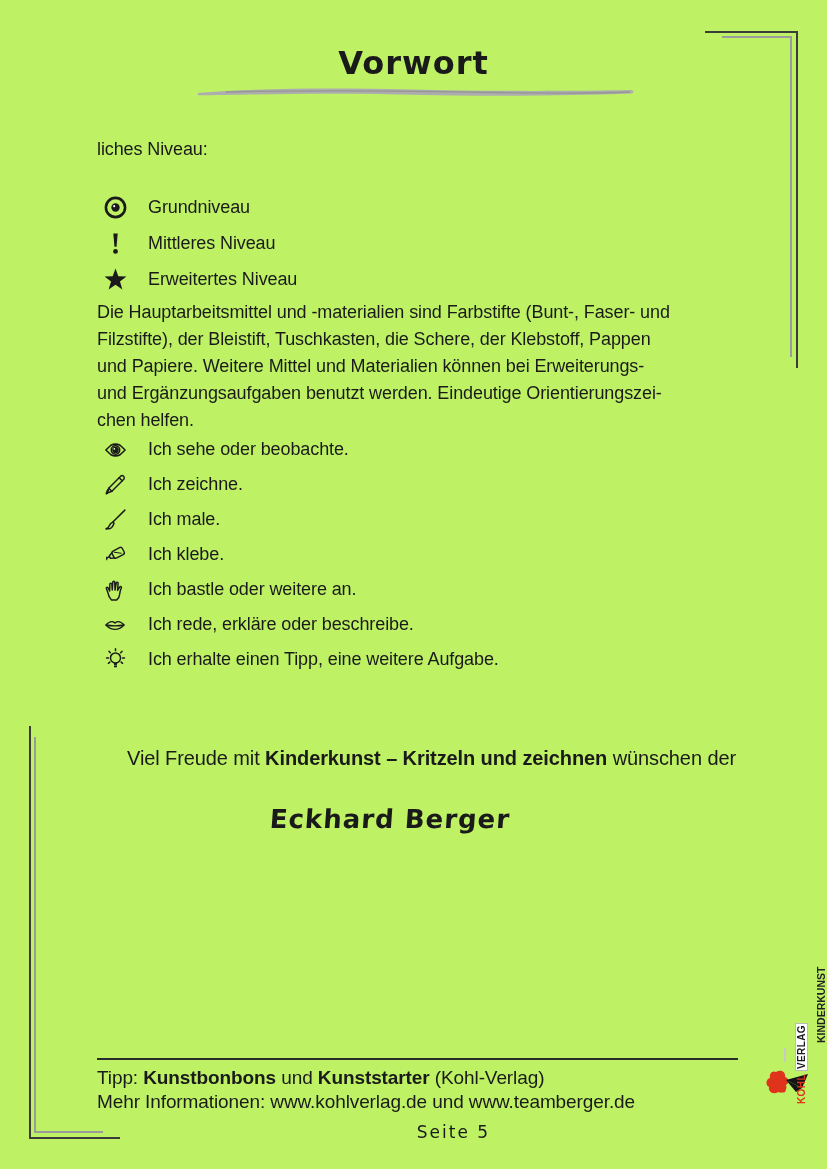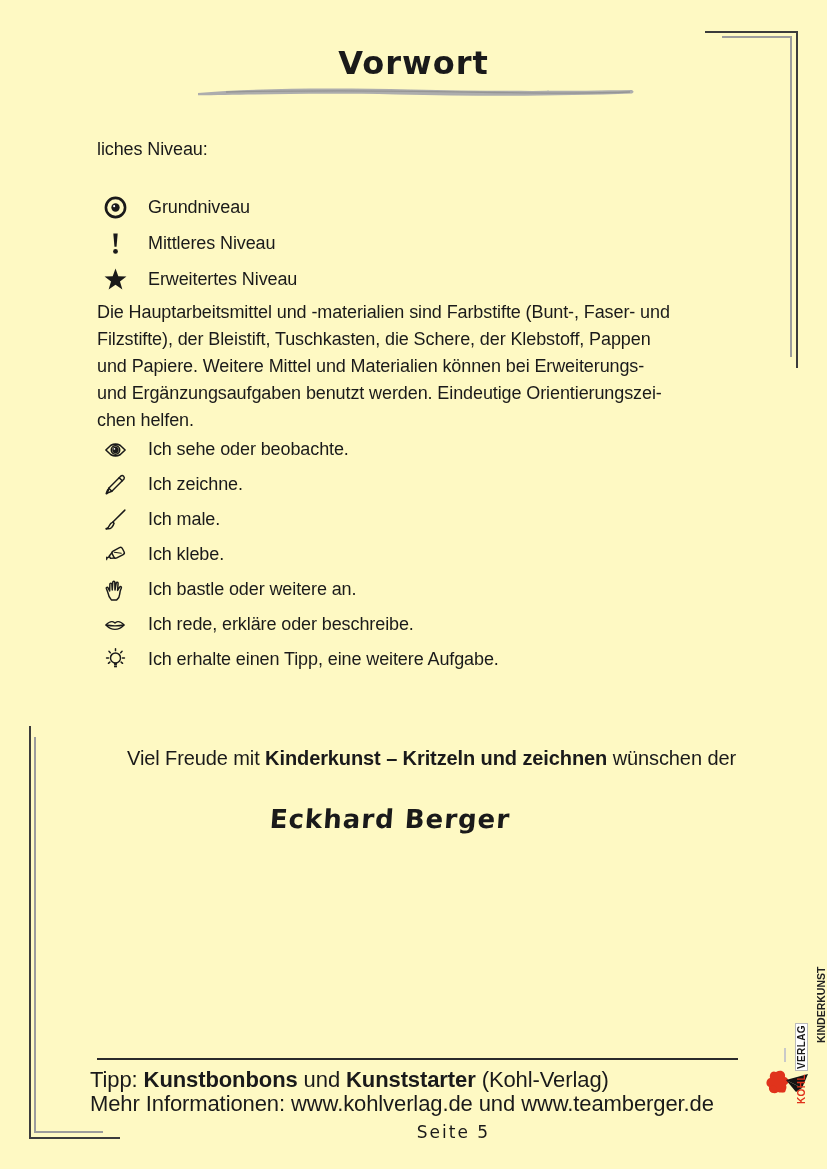--- a/index.html
+++ b/index.html
@@ -1,16 +1,16 @@
 <!DOCTYPE html>
 <html><head>
 <meta charset="utf-8">
 <style>
   html,body{margin:0;padding:0;background:#ffffff;}
-  .page{position:relative;width:827px;height:1169px;background:#fef9c3;overflow:hidden;
+  .page{position:relative;width:827px;height:1169px;background:#bef264;overflow:hidden;
         font-family:"Liberation Sans",sans-serif;color:#1a1a1a;}
 
   
   .mark{position:absolute;background:#3c3c3c;}
   .mark.gray{background:#9c9c9c;}
 
   
   .title{position:absolute;left:0;top:44px;width:827px;text-align:center;
          font-family:"DejaVu Sans",sans-serif;font-weight:600;font-size:32px;letter-spacing:1px;}
   .brushstroke{position:absolute;left:196px;top:84px;}
@@ -33,21 +33,21 @@
   .signature{position:absolute;left:230px;top:804px;width:320px;text-align:center;
              font-family:"DejaVu Sans",sans-serif;font-size:26px;font-weight:600;
              transform:skewX(-4deg);letter-spacing:1px;}
 
   
   .sidebar{position:absolute;left:789px;top:1043px;transform:rotate(-90deg);transform-origin:0 0;
            font-size:10.5px;font-weight:bold;line-height:13px;white-space:pre;color:#222;}
 
   
   .footer-rule{position:absolute;left:97px;top:1058px;width:641px;height:2px;background:#2b2b2b;}
-  .footer-line{position:absolute;left:90px;font-size:22px;letter-spacing:-0.1px;white-space:nowrap;}
+  .footer-line{position:absolute;left:97px;font-size:19px;letter-spacing:-0.1px;white-space:nowrap;}
   .footer-line b{font-weight:bold;}
   .page-number{position:absolute;left:0;top:1122px;width:827px;text-align:center;
                font-family:"DejaVu Sans",sans-serif;font-size:17px;letter-spacing:2px;margin-left:40px;}
 
   
   .logo{position:absolute;left:760px;top:1044px;width:62px;height:80px;}
   .logo-brand{position:absolute;left:36px;top:60px;transform:rotate(-90deg);transform-origin:0 0;
               white-space:nowrap;font-size:10px;font-weight:bold;letter-spacing:0.4px;}
   .logo-brand .kohl{color:#e0331c;}
   .logo-brand .verlag{color:#1a1a1a;margin-left:3px;border:1px solid #bbb;padding:0 1px;background:#fff;}

